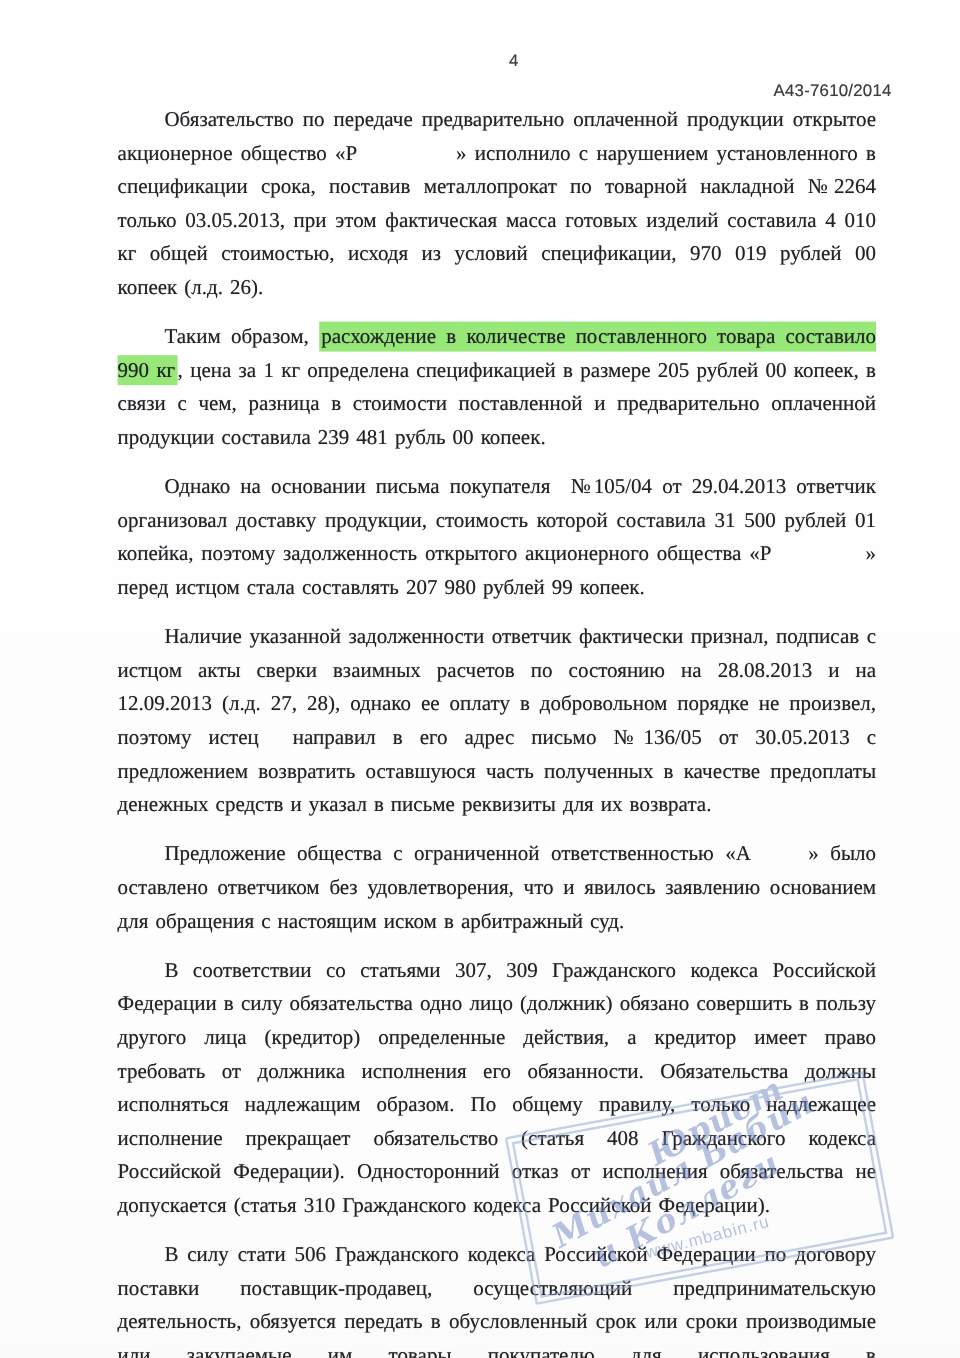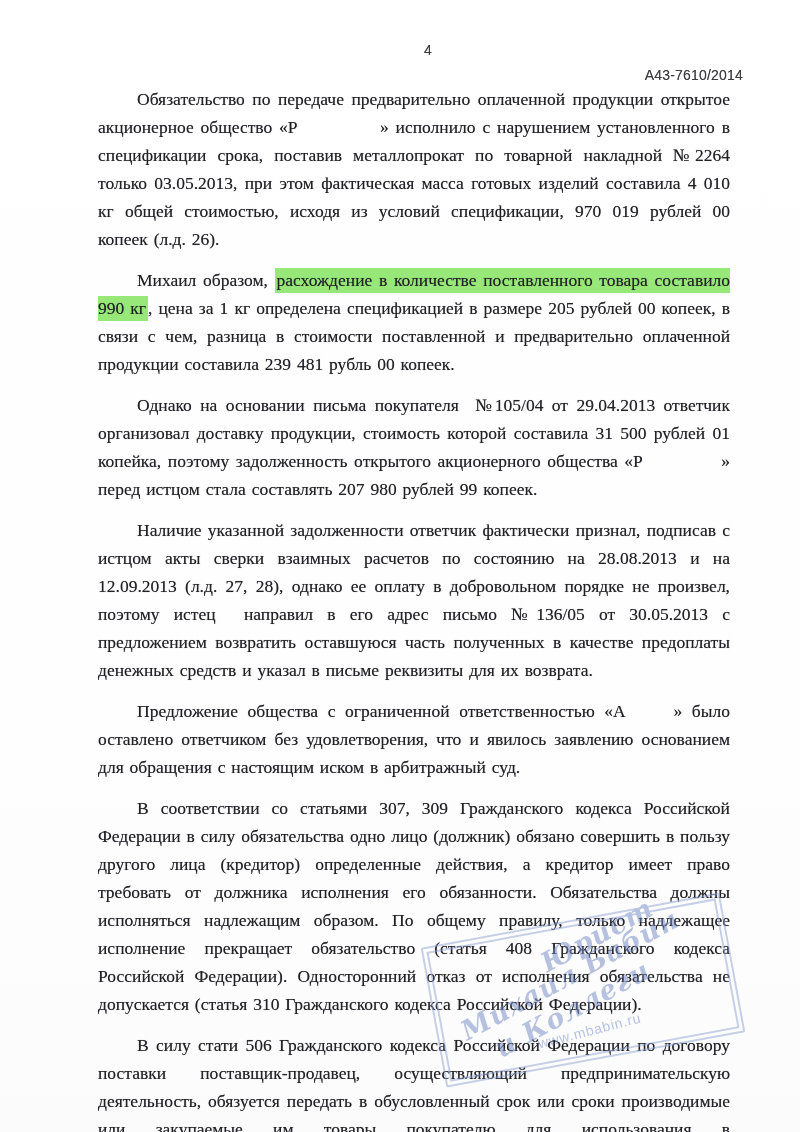--- a/index.html
+++ b/index.html
@@ -69,21 +69,21 @@
 
 <div class="page">
 
   <div class="page-number">4</div>
 
   <div class="case-number">А43-7610/2014</div>
 
   <div class="content">
     <p>Обязательство по передаче предварительно оплаченной продукции открытое акционерное общество «Р&nbsp;&nbsp;&nbsp;&nbsp;&nbsp;&nbsp;&nbsp;&nbsp;&nbsp;&nbsp;&nbsp;&nbsp;» исполнило с нарушением установленного в спецификации срока, поставив металлопрокат по товарной накладной №2264 только 03.05.2013, при этом фактическая масса готовых изделий составила 4&nbsp;010 кг общей стоимостью, исходя из условий спецификации, 970&nbsp;019 рублей 00 копеек (л.д. 26).</p>
 
-    <p><span>Михаил образом, </span><mark class="hl">расхождение в количестве поставленного товара составило 990 кг</mark><span>, цена за 1 кг определена спецификацией в размере 205 рублей 00 копеек, в связи с чем, разница в стоимости поставленной и предварительно оплаченной продукции составила 239&nbsp;481 рубль 00 копеек.</span></p>
+    <p><span>Таким образом, </span><mark class="hl">расхождение в количестве поставленного товара составило 990 кг</mark><span>, цена за 1 кг определена спецификацией в размере 205 рублей 00 копеек, в связи с чем, разница в стоимости поставленной и предварительно оплаченной продукции составила 239&nbsp;481 рубль 00 копеек.</span></p>
 
     <p>Однако на основании письма покупателя &nbsp;№105/04 от 29.04.2013 ответчик организовал доставку продукции, стоимость которой составила 31&nbsp;500 рублей 01 копейка, поэтому задолженность открытого акционерного общества «Р&nbsp;&nbsp;&nbsp;&nbsp;&nbsp;&nbsp;&nbsp;&nbsp;&nbsp;&nbsp;&nbsp;&nbsp;» перед истцом стала составлять 207&nbsp;980 рублей 99 копеек.</p>
 
     <p>Наличие указанной задолженности ответчик фактически признал, подписав с истцом акты сверки взаимных расчетов по состоянию на 28.08.2013 и на 12.09.2013 (л.д. 27, 28), однако ее оплату в добровольном порядке не произвел, поэтому истец &nbsp;направил в его адрес письмо №136/05 от 30.05.2013 с предложением возвратить оставшуюся часть полученных в качестве предоплаты денежных средств и указал в письме реквизиты для их возврата.</p>
 
     <p>Предложение общества с ограниченной ответственностью «А&nbsp;&nbsp;&nbsp;&nbsp;&nbsp;» было оставлено ответчиком без удовлетворения, что и явилось заявлению основанием для обращения с настоящим иском в арбитражный суд.</p>
 
     <p>В соответствии со статьями 307, 309 Гражданского кодекса Российской Федерации в силу обязательства одно лицо (должник) обязано совершить в пользу другого лица (кредитор) определенные действия, а кредитор имеет право требовать от должника исполнения его обязанности. Обязательства должны исполняться надлежащим образом. По общему правилу, только надлежащее исполнение прекращает обязательство (статья 408 Гражданского кодекса Российской Федерации). Односторонний отказ от исполнения обязательства не допускается (статья 310 Гражданского кодекса Российской Федерации).</p>
 
     <p>В силу стати 506 Гражданского кодекса Российской Федерации по договору поставки поставщик-продавец, осуществляющий предпринимательскую деятельность, обязуется передать в обусловленный срок или сроки производимые или закупаемые им товары покупателю для использования в предпринимательской деятельности или в иных целях, не связанных с личным, семейным, домашним и иным подобным использованием.</p>

